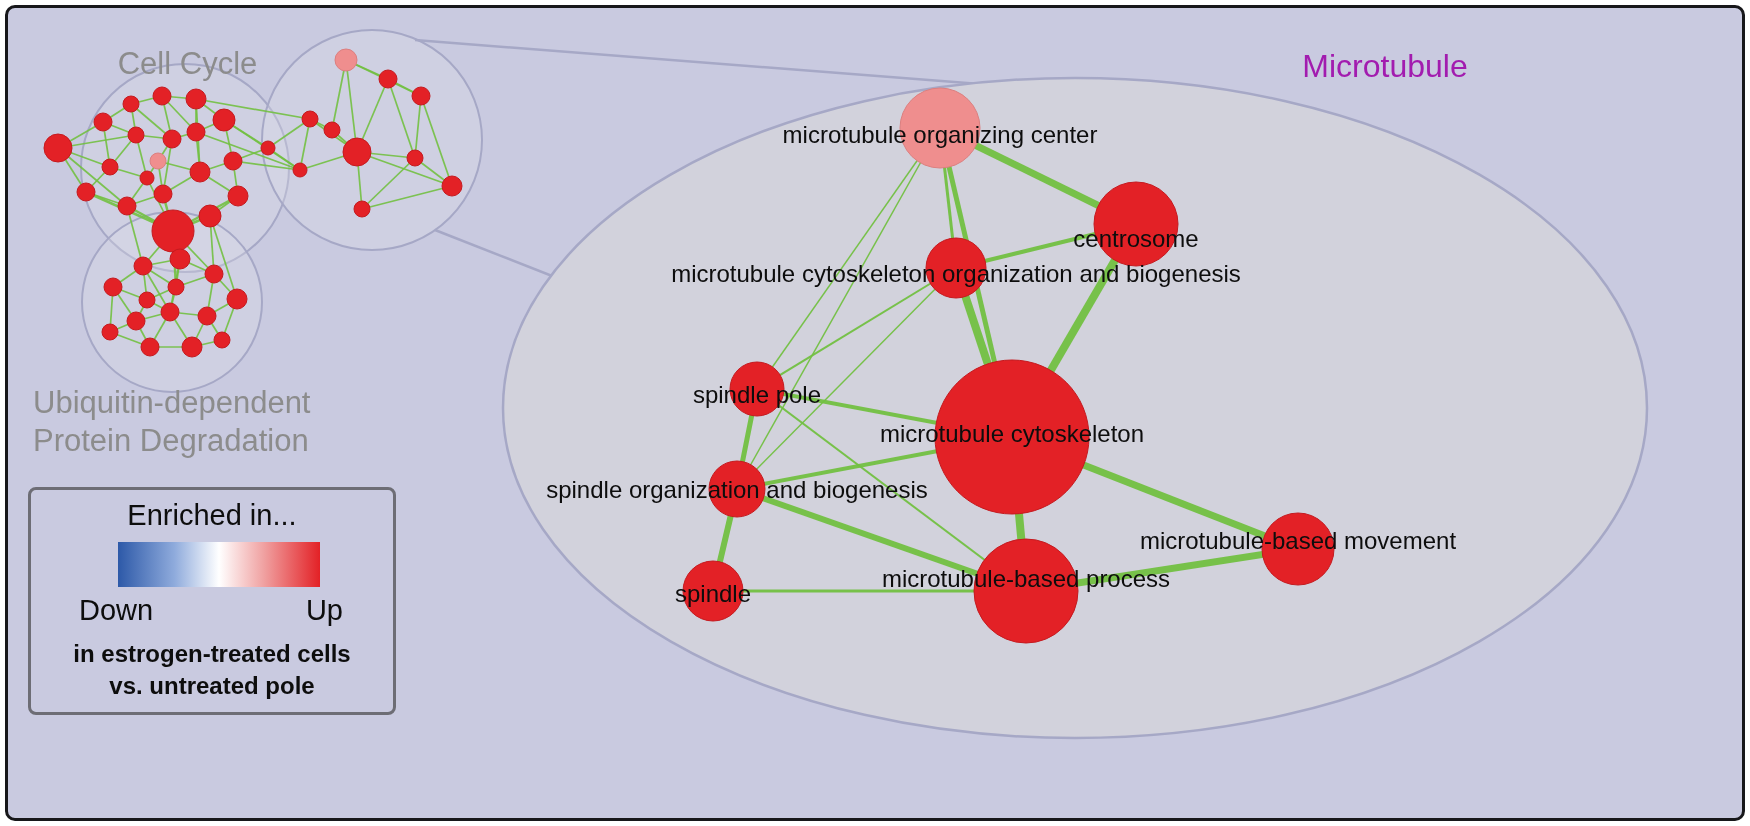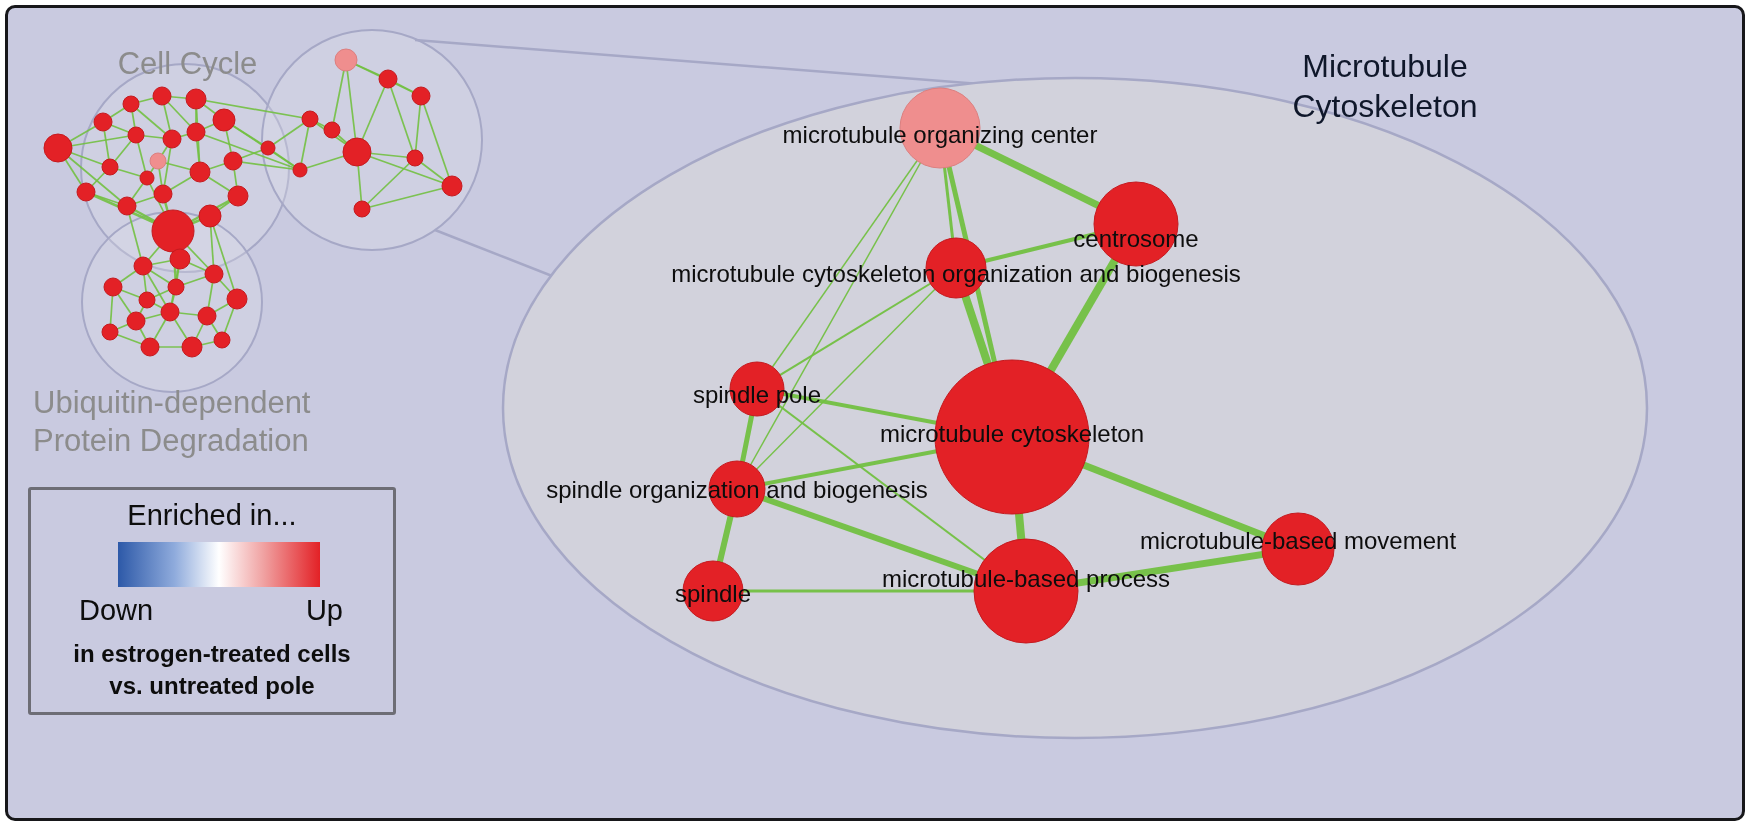--- a/index.html
+++ b/index.html
@@ -5,22 +5,22 @@
   html,body{margin:0;padding:0;background:#ffffff;font-family:"Liberation Sans",sans-serif;}
   .canvas{position:relative;width:1750px;height:826px;background:#ffffff;overflow:hidden;}
   .figure{position:absolute;inset:5px;border:3px solid #17171a;border-radius:10px;background:#c9cae0;overflow:hidden;}
   
   .space{position:absolute;left:-8px;top:-8px;width:1750px;height:826px;}
   svg.net{position:absolute;left:0;top:0;}
   .label{position:absolute;color:#0d0d0d;white-space:nowrap;}
   .gray{color:#8c8c8c;}
   .title-cc{left:85px;top:46px;width:205px;text-align:center;font-size:31px;}
   .title-ub{left:33px;top:384px;font-size:31px;line-height:1.22;}
-  .title-mt{left:1255px;top:46px;width:260px;text-align:center;font-size:32px;line-height:1.25;color:#0f172a;}
-  .legend{position:absolute;left:28px;top:487px;width:362px;height:222px;border:3px solid #6d6d75;border-radius:3px;}
+  .title-mt{left:1255px;top:46px;width:260px;text-align:center;font-size:32px;line-height:1.25;color:#a21caf;}
+  .legend{position:absolute;left:28px;top:487px;width:362px;height:222px;border:3px solid #6d6d75;border-radius:8px;}
   .legend-title{position:absolute;top:9px;left:0;right:0;text-align:center;font-size:29px;color:#0d0d0d;}
   .legend-grad{position:absolute;left:87px;top:52px;width:202px;height:45px;}
   .legend-ends{position:absolute;left:48px;right:50px;top:104px;display:flex;justify-content:space-between;font-size:29px;color:#0d0d0d;}
   .legend-cap{position:absolute;left:0;right:0;text-align:center;font-size:24px;color:#0d0d0d;font-weight:bold;}
   .cap1{top:150px;}
   .cap2{top:182px;}
 </style>
 </head>
 <body>
 
@@ -249,21 +249,20 @@
 
       <div class="label gray title-cc">Cell Cycle</div>
 
       <div class="label gray title-ub">
         <div>Ubiquitin-dependent</div>
         <div>Protein Degradation</div>
       </div>
 
       <div class="label title-mt">
         <div>Microtubule</div>
-        <div>Cytoskeleton</div>
       </div>
 
       <div class="legend">
         <div class="legend-title">Enriched in...</div>
         <div class="legend-grad" id="legend-gradient" style="background: linear-gradient(90deg, rgb(45, 89, 168) 0%, rgb(143, 171, 220) 28%, rgb(255, 255, 255) 50%, rgb(240, 162, 162) 72%, rgb(227, 33, 38) 100%);"></div>
         <div class="legend-ends">
           <span>Down</span>
           <span>Up</span>
         </div>
         <div class="legend-cap cap1">in estrogen-treated cells</div>

